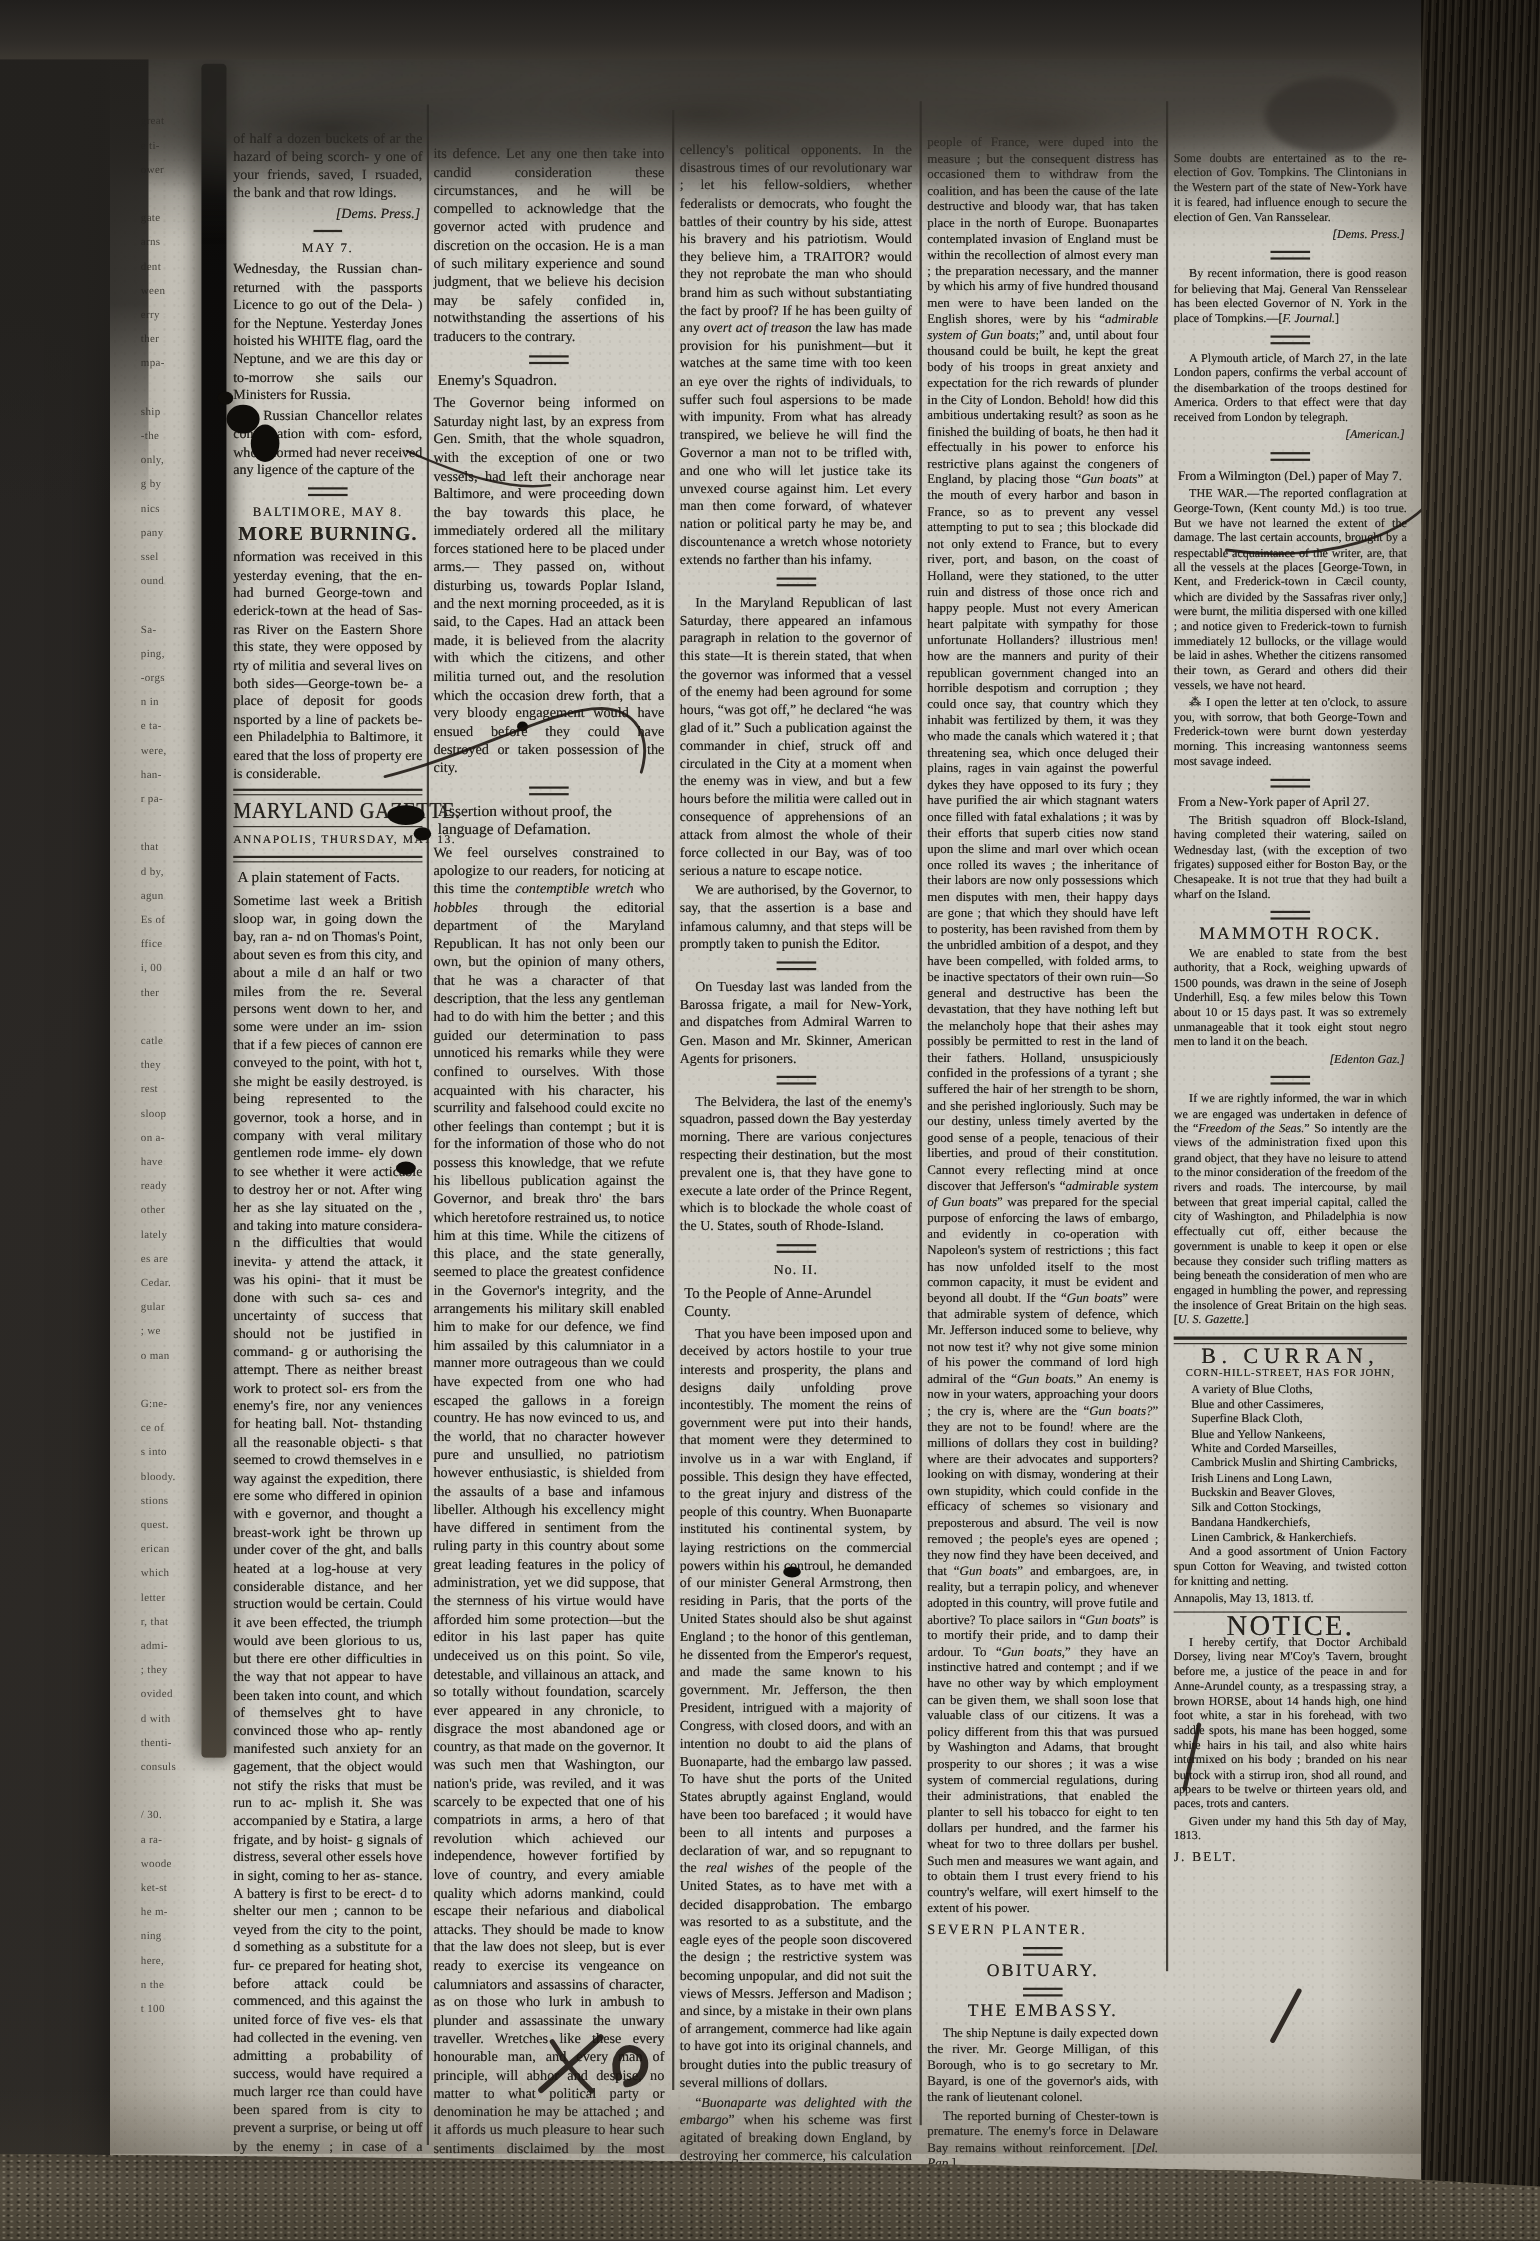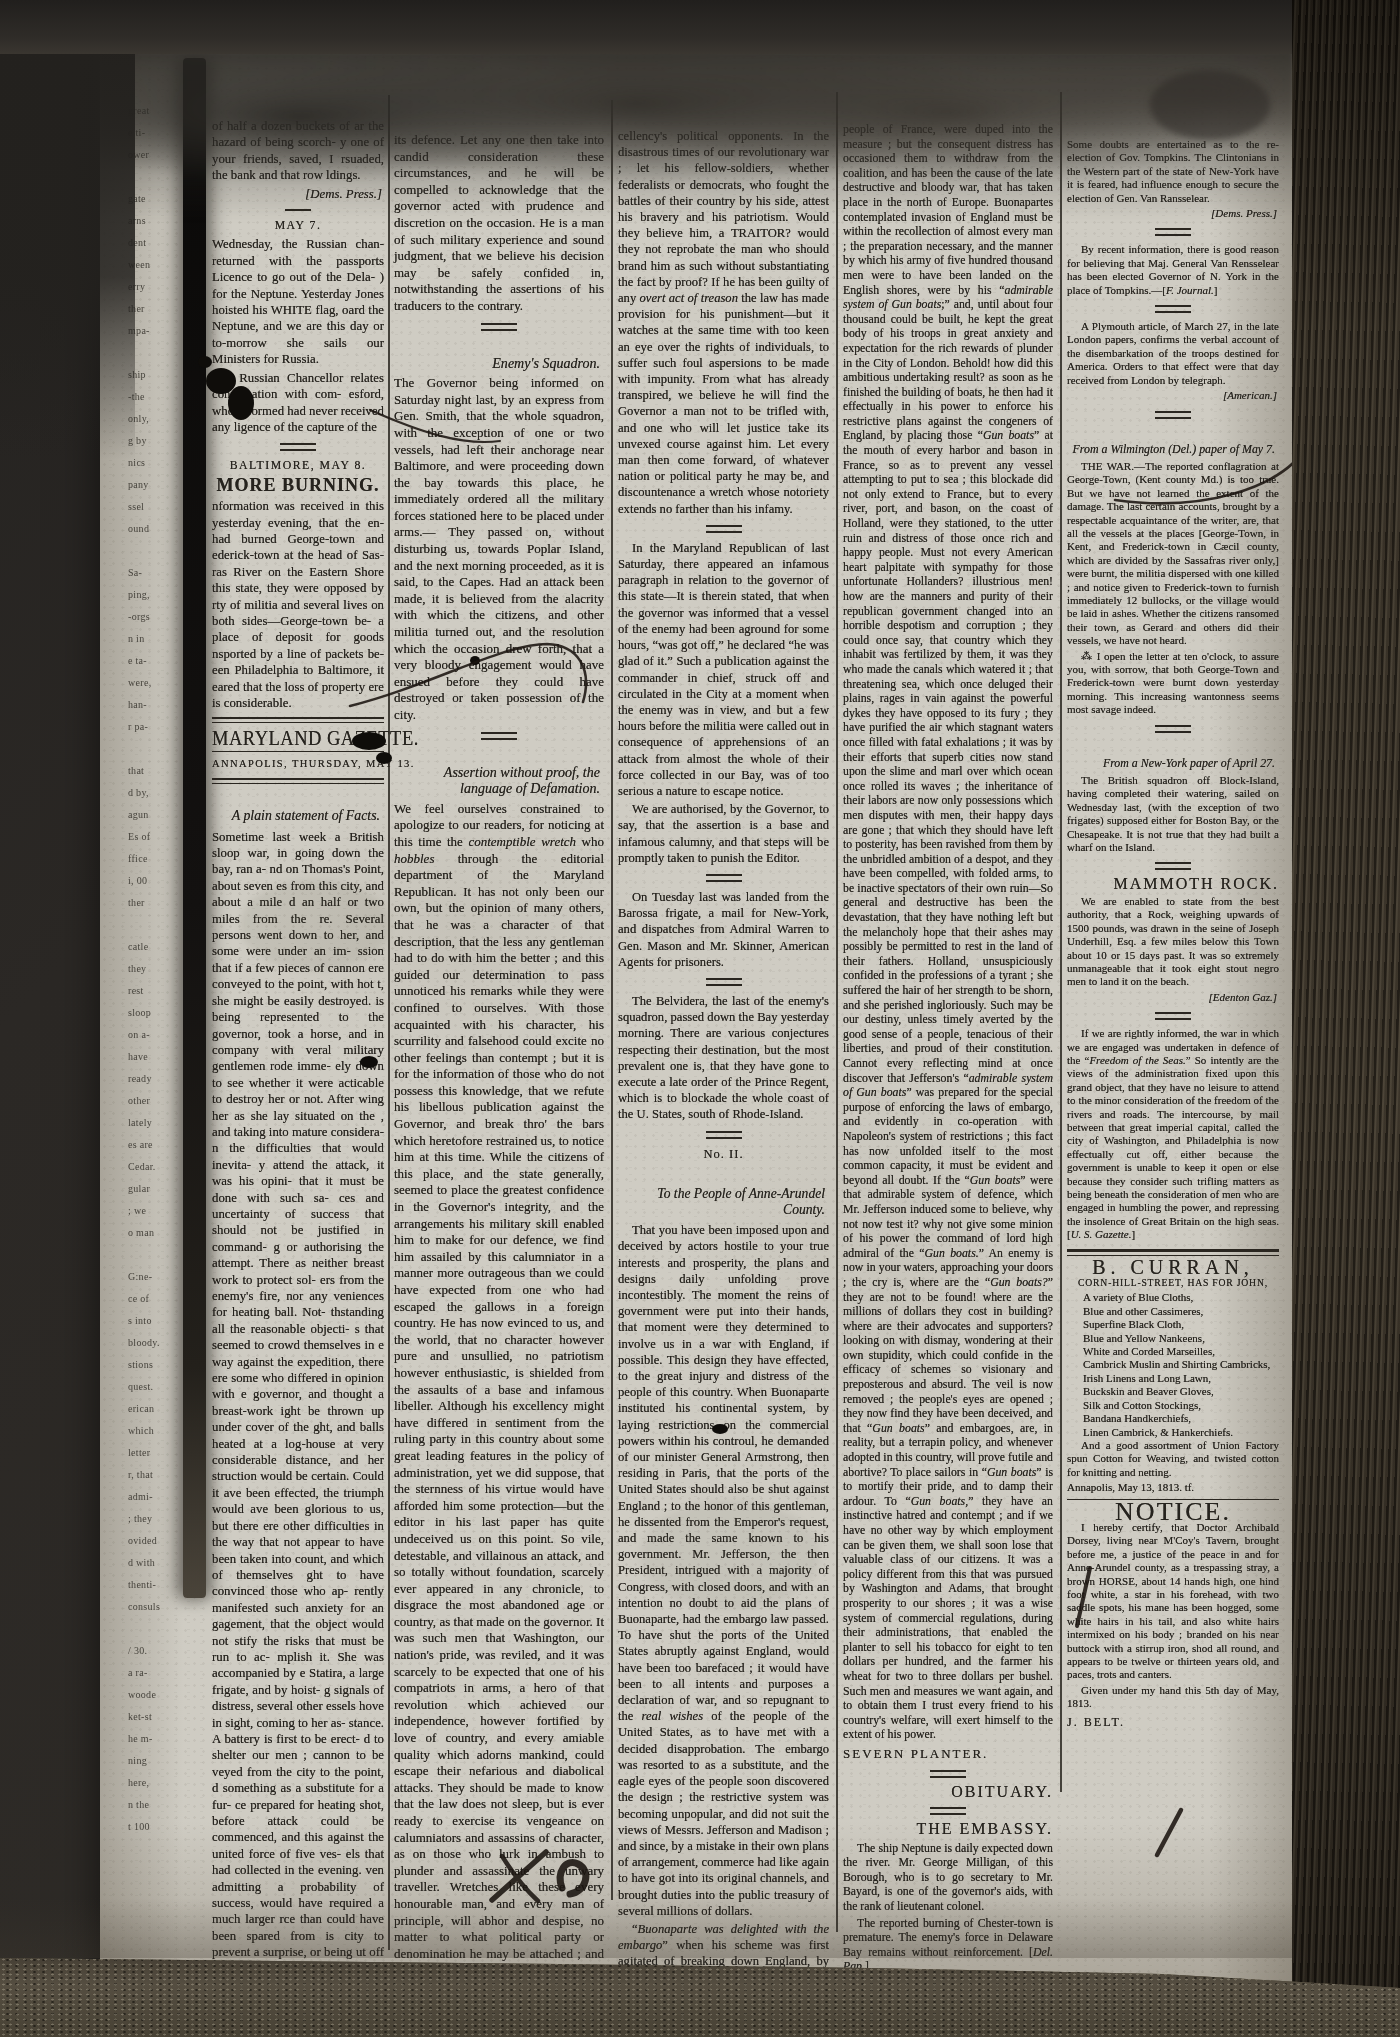--- a/index.html
+++ b/index.html
@@ -46,24 +46,24 @@
   .b-indent{text-indent:14px;}
   .b-frag{}
   .b-credit{text-align:right;font-style:italic;margin:0 2px 2px 0;}
   .b-dash{width:26px;border-top:2px solid #2a2620;margin:7px auto;}
   .b-sep{width:36px;border-top:2px solid #2a2620;border-bottom:2px solid #2a2620;height:4px;margin:8px auto 7px;}
   .b-rule1{border-top:1.5px solid #2a2620;margin:4px 0;}
   .b-rule2{border-top:2px solid #2a2620;border-bottom:1px solid #2a2620;height:3px;margin:6px 0 4px;}
   .b-rulethick{border-top:3px solid #2a2620;border-bottom:1.5px solid #2a2620;height:3px;margin:7px 0 4px;}
   .b-hsmall{text-align:center;letter-spacing:1.5px;font-size:.92em;margin:6px 0 2px;white-space:nowrap;}
   .b-headline{text-align:center;font-size:18px;letter-spacing:1px;font-weight:bold;margin:2px 0 5px;white-space:nowrap;}
-  .b-headline2{text-align:right;font-size:16px;letter-spacing:2px;margin:5px 0 4px;white-space:nowrap;}
+  .b-headline2{text-align:center;font-size:16px;letter-spacing:2px;margin:5px 0 4px;white-space:nowrap;}
   .b-masthead{text-align:center;font-size:18.5px;letter-spacing:.5px;margin:7px 0 3px;white-space:nowrap;transform:scaleY(1.12);}
   .b-dateline{text-align:center;font-size:10.5px;letter-spacing:1.4px;margin:3px 0;white-space:nowrap;}
-  .b-itathead{text-align:right;font-style:italic;font-size:1.08em;margin:24px 4px 4px;text-indent:0;}
+  .b-itathead{text-align:left;font-size:1.08em;margin:6px 4px 4px;text-indent:0;}
   .b-center{text-align:center;letter-spacing:1px;margin-top:5px;}
   .b-sig{text-align:left;letter-spacing:2px;font-size:1.1em;margin:5px 0;}
   .b-curran{text-align:center;font-size:20px;letter-spacing:5px;margin:5px 0 2px;white-space:nowrap;}
   .b-notice{text-align:center;font-size:26px;letter-spacing:2px;margin:5px 0 3px;}
   .b-smallcaps{text-align:center;font-size:.88em;letter-spacing:.8px;margin-bottom:2px;}
   .b-list{padding-left:28px;text-indent:-12px;text-align:left;}
   
   .stain-top{position:absolute;left:96px;top:48px;width:1200px;height:215px;z-index:5;pointer-events:none;
     background:
       radial-gradient(ellipse 430px 95px at 17% 32%, rgba(44,42,38,.95), rgba(44,42,38,0) 70%),

